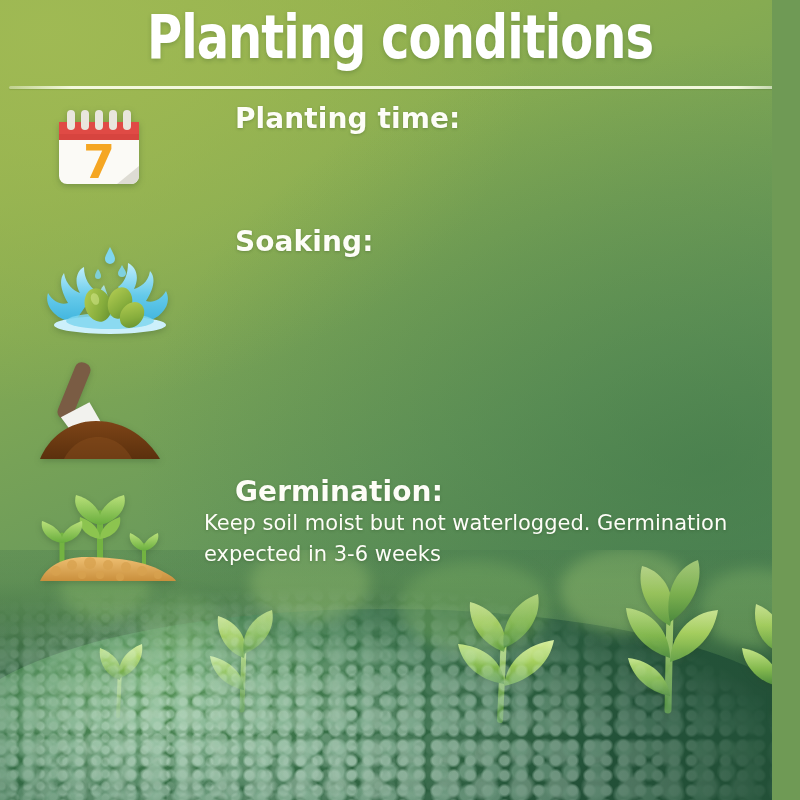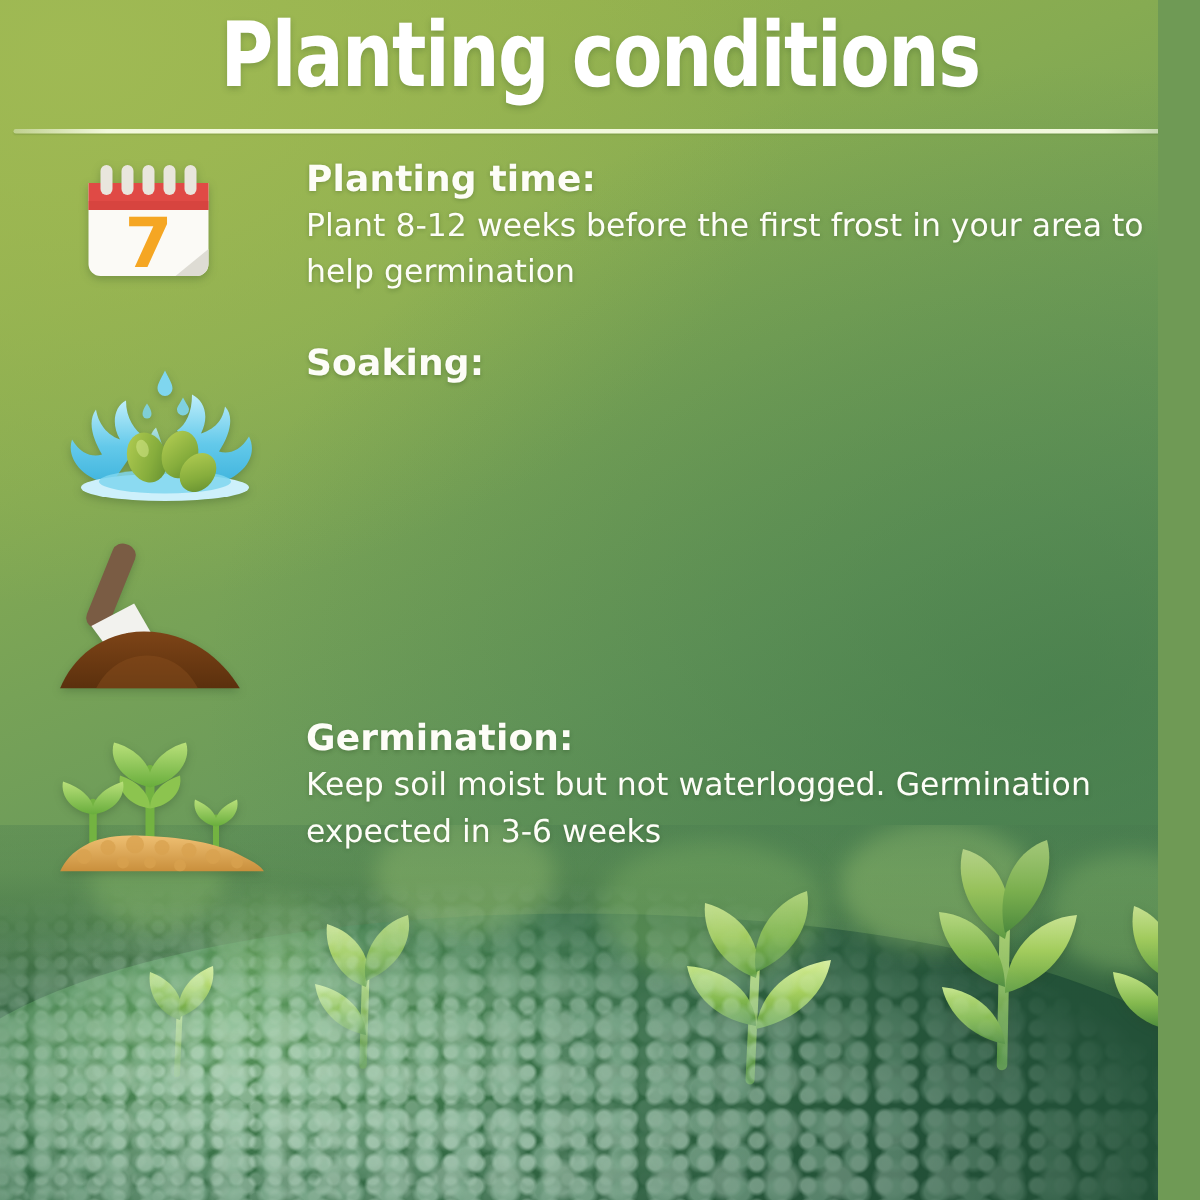--- a/index.html
+++ b/index.html
@@ -123,26 +123,27 @@
   .icon-slot {
     position:absolute; left:28px; top:0;
     width:152px; height:104px;
   }
   .txt {
     position:absolute; left:204px; width:588px;
     color:#fdfdf7;
     font-family:"DejaVu Sans", sans-serif;
   }
   .txt h2 {
-    font-size:24px;
+    font-size:28px;
     font-weight:700;
     line-height:30px;
     letter-spacing:.1px;
     margin-bottom:1px;
     text-shadow:0 1px 3px rgba(35,65,28,.30);
+    margin-left:31px;
   }
   .txt p {
     font-size:21px;
     font-weight:400;
     line-height:31px;
     letter-spacing:0px;
     text-shadow:0 1px 3px rgba(35,65,28,.30);
   }
 
   
@@ -252,21 +253,20 @@
           <rect x="25" y="2" width="8" height="20" rx="4"></rect>
           <rect x="39" y="2" width="8" height="20" rx="4"></rect>
           <rect x="53" y="2" width="8" height="20" rx="4"></rect>
           <rect x="67" y="2" width="8" height="20" rx="4"></rect>
         </g>
         <text x="43" y="70" text-anchor="middle" font-family="DejaVu Sans, sans-serif" font-size="46" font-weight="700" fill="#f5a623">7</text>
       </svg>
     </div>
     <div class="txt">
       <h2>Planting time:</h2>
-      <p>Plant 8-12 weeks before the first frost in your area to help germination</p>
     </div>
   </div>
 
   <div class="row" id="row1">
     <div class="icon-slot">
       <svg class="splash shadowed" viewBox="0 0 140 92">
         <defs>
           <linearGradient id="wg" x1="0" y1="0" x2="0" y2="1">
             <stop offset="0%" stop-color="#bfeefb"></stop>
             <stop offset="55%" stop-color="#63c9ea"></stop>

